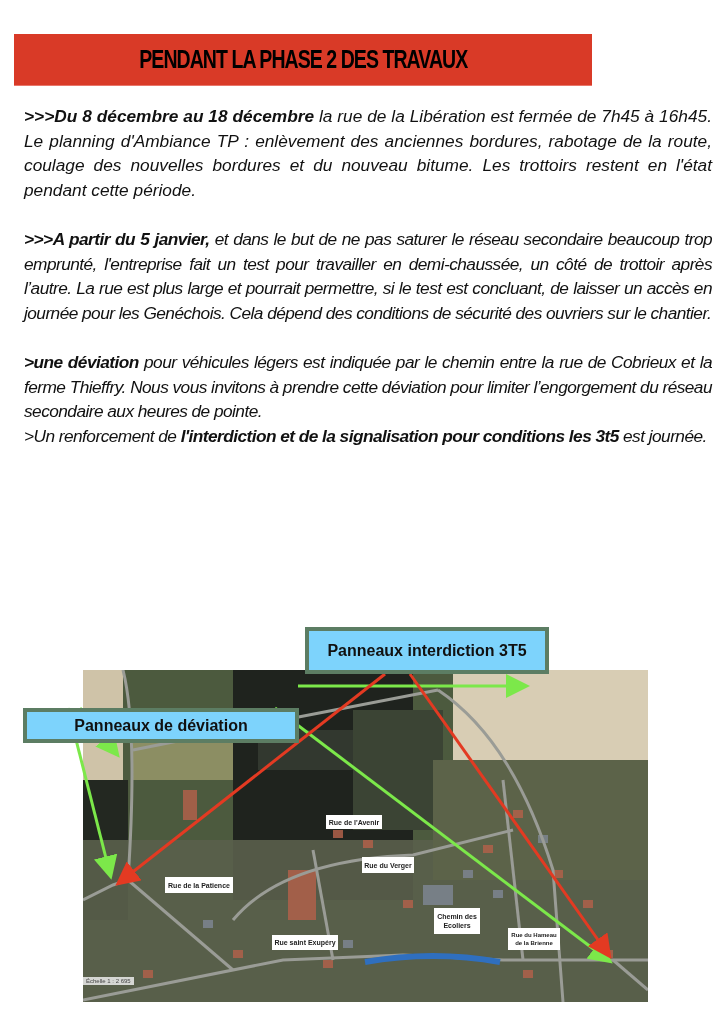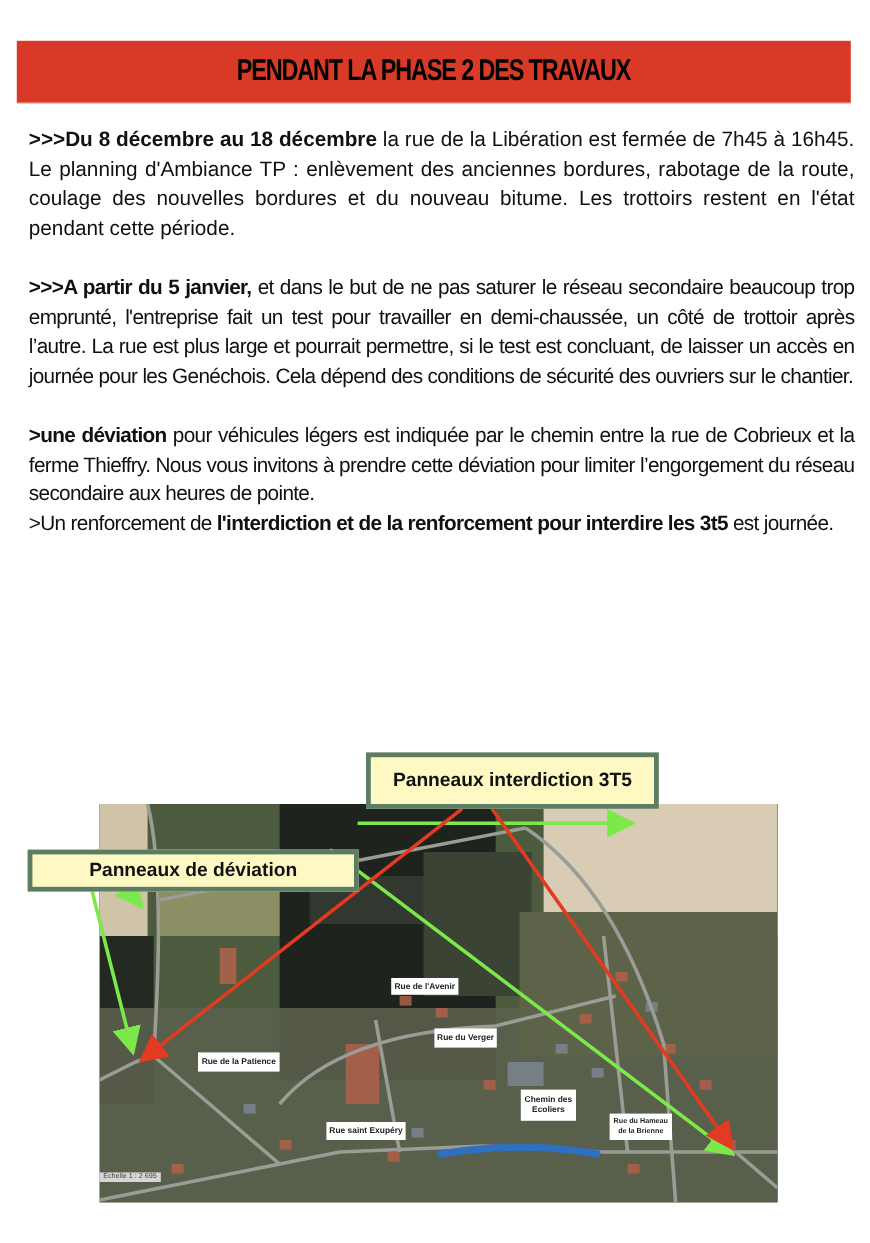--- a/index.html
+++ b/index.html
@@ -1,49 +1,49 @@
 <!DOCTYPE html>
 <html><head>
 <meta charset="utf-8">
 <style>
   html, body { margin: 0; padding: 0; background: #ffffff; }
   body { width: 725px; height: 1036px; position: relative; overflow: hidden; font-family: "Liberation Sans", sans-serif; color: #111; }
 
-  .banner { position: absolute; left: 14px; top: 34px; width: 695px; height: 51px; background: #D93A27; border-bottom: 1px solid #e9766a; display: flex; align-items: center; justify-content: center; }
+  .banner { position: absolute; left: 14px; top: 34px; width: 578px; height: 51px; background: #D93A27; border-bottom: 1px solid #e9766a; display: flex; align-items: center; justify-content: center; }
   .banner-title { font-family: "Liberation Sans", sans-serif; font-weight: bold; font-size: 25px; letter-spacing: -1.2px; color: #000; transform: scaleX(0.78); transform-origin: center; white-space: nowrap; }
 
-  .content { position: absolute; left: 24px; top: 104px; width: 688px; font-family: "Liberation Sans", sans-serif; font-size: 17.3px; line-height: 24.5px; color: #111; }
+  .content { position: absolute; left: 24px; top: 104px; width: 688px; font-family: "Liberation Sans", sans-serif; font-size: 17.3px; line-height: 24.5px; color: #111; font-style: italic; }
   .content p { margin: 0; text-align: justify; }
   .para { margin-bottom: 25px !important; }
   .content b { font-weight: bold; }
   .narrow { letter-spacing: -0.55px; }
 
   .map-wrap { position: absolute; left: 0; top: 620px; width: 725px; height: 416px; }
   .map { position: absolute; left: 83px; top: 50px; width: 565px; height: 332px; overflow: hidden; background: #3f4a35; }
   .map svg { display: block; }
 
-  .callout { position: absolute; background: #fef9c3; border: 4px solid #5c7d63; display: flex; align-items: center; justify-content: center; font-family: "Liberation Sans", sans-serif; font-weight: bold; color: #111; box-sizing: border-box; }
+  .callout { position: absolute; background: #7dd3fc; border: 4px solid #5c7d63; display: flex; align-items: center; justify-content: center; font-family: "Liberation Sans", sans-serif; font-weight: bold; color: #111; box-sizing: border-box; }
   .callout-top { left: 305px; top: 7px; width: 244px; height: 47px; font-size: 16px; }
   .callout-left { left: 23px; top: 55px; width: 276px; height: 35px; font-size: 16px; margin-top: 33px; }
 
   .street { position: absolute; background: #fff; font-family: "Liberation Sans", sans-serif; font-weight: bold; font-size: 7px; color: #222; display: flex; align-items: center; justify-content: center; text-align: center; line-height: 9px; }
   .scale { position: absolute; background: rgba(235,235,235,0.85); font-family: "Liberation Sans", sans-serif; font-size: 6px; color: #444; padding: 1px 3px; }
 </style>
 </head>
 <body>
 
 <div class="banner">
   <div class="banner-title">PENDANT LA PHASE 2 DES TRAVAUX</div>
 </div>
 
 <div class="content">
   <p class="para"><b>&gt;&gt;&gt;Du 8 décembre au 18 décembre</b><span> la rue de la Libération est fermée de 7h45 à 16h45. Le planning d'Ambiance TP : enlèvement des anciennes bordures, rabotage de la route, coulage des nouvelles bordures et du nouveau bitume. Les trottoirs restent en l'état pendant cette période.</span></p>
   <p class="para narrow"><b>&gt;&gt;&gt;A partir du 5 janvier,</b><span> et dans le but de ne pas saturer le réseau secondaire beaucoup trop emprunté, l'entreprise fait un test pour travailler en demi-chaussée, un côté de trottoir après l’autre. La rue est plus large et pourrait permettre, si le test est concluant, de laisser un accès en journée pour les Genéchois. Cela dépend des conditions de sécurité des ouvriers sur le chantier.</span></p>
   <p class="narrow"><b>&gt;une déviation</b><span> pour véhicules légers est indiquée par le chemin entre la rue de Cobrieux et la ferme Thieffry. Nous vous invitons à prendre cette déviation pour limiter l’engorgement du réseau secondaire aux heures de pointe.</span></p>
-  <p class="narrow"><span>&gt;Un renforcement de </span><b>l'interdiction et de la renforcement pour interdire les 3t5</b><span> est journée.</span></p>
+  <p class="narrow"><span>&gt;Un renforcement de </span><b>l'interdiction et de la signalisation pour conditions les 3t5</b><span> est journée.</span></p>
 </div>
 
 <div class="map-wrap">
   <div class="map">
     <svg width="565" height="332" viewBox="0 0 565 332">
 
       <rect x="0" y="0" width="565" height="332" fill="#4c5a3e"></rect>
       <rect x="0" y="0" width="40" height="110" fill="#cfc3a8"></rect>
       <rect x="0" y="110" width="45" height="140" fill="#232821"></rect>
       <rect x="150" y="0" width="180" height="230" fill="#1f231e"></rect>

